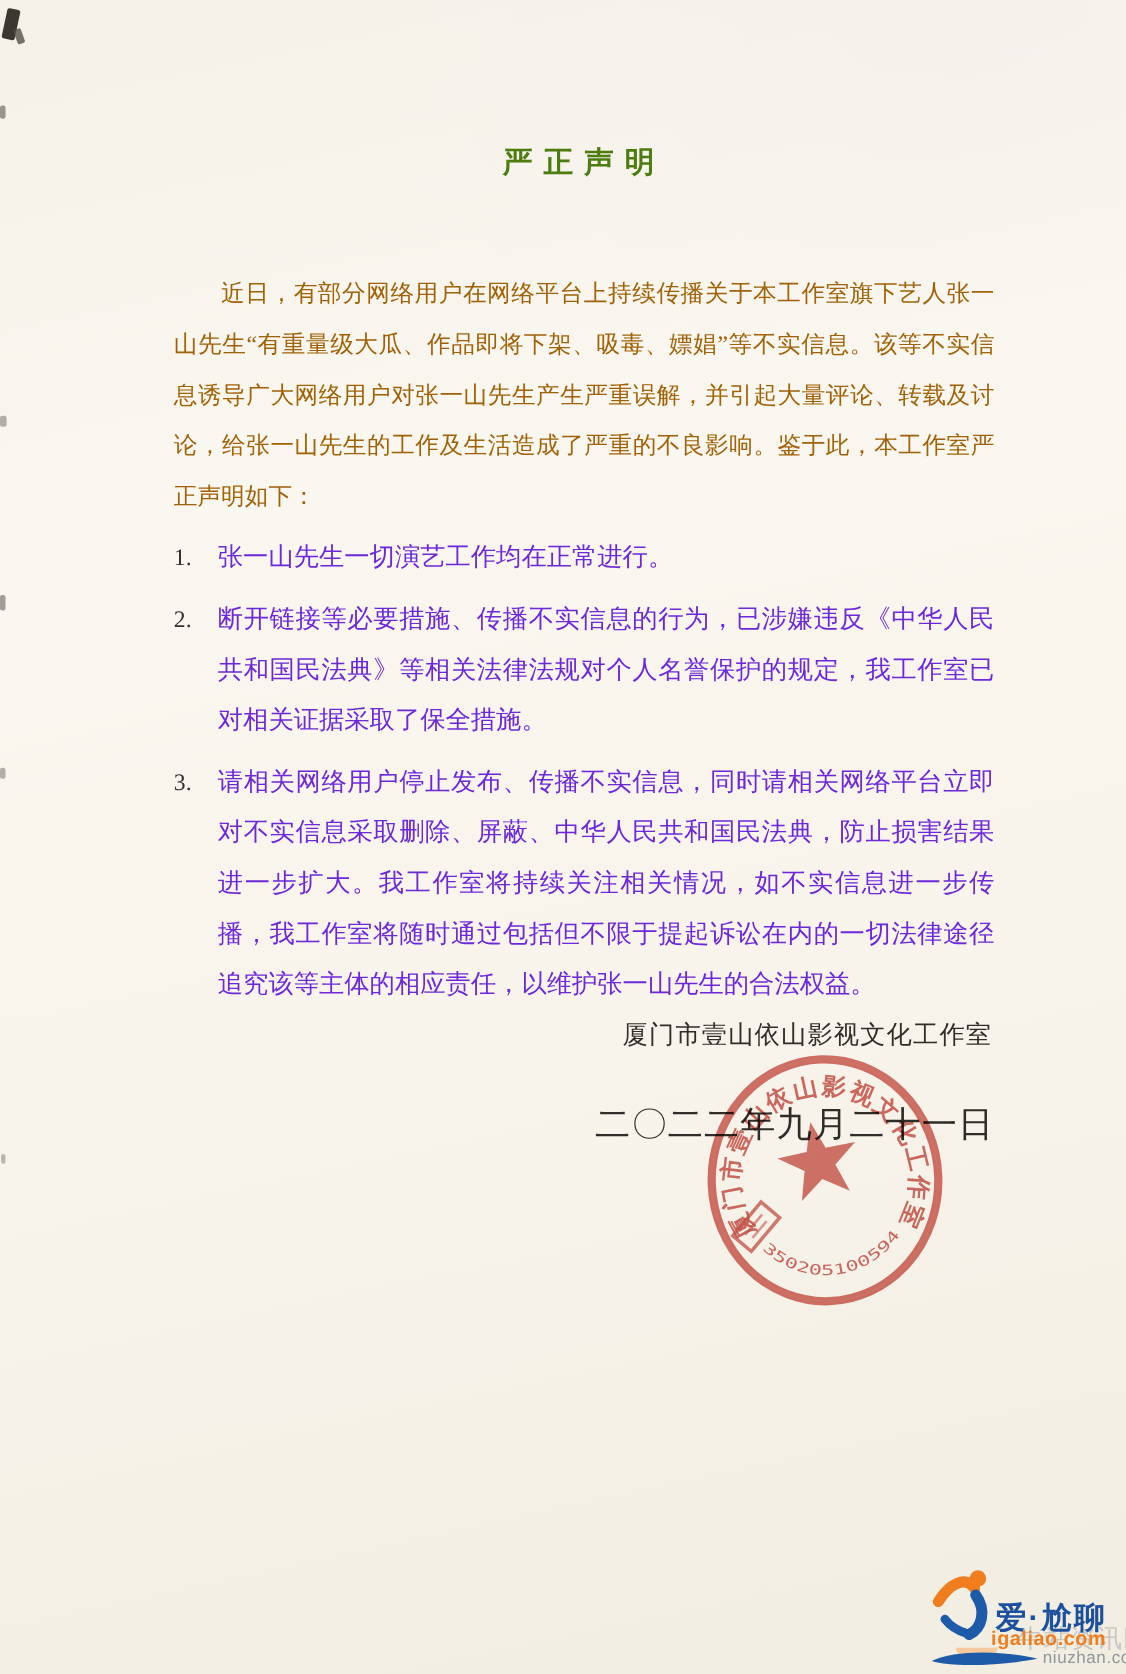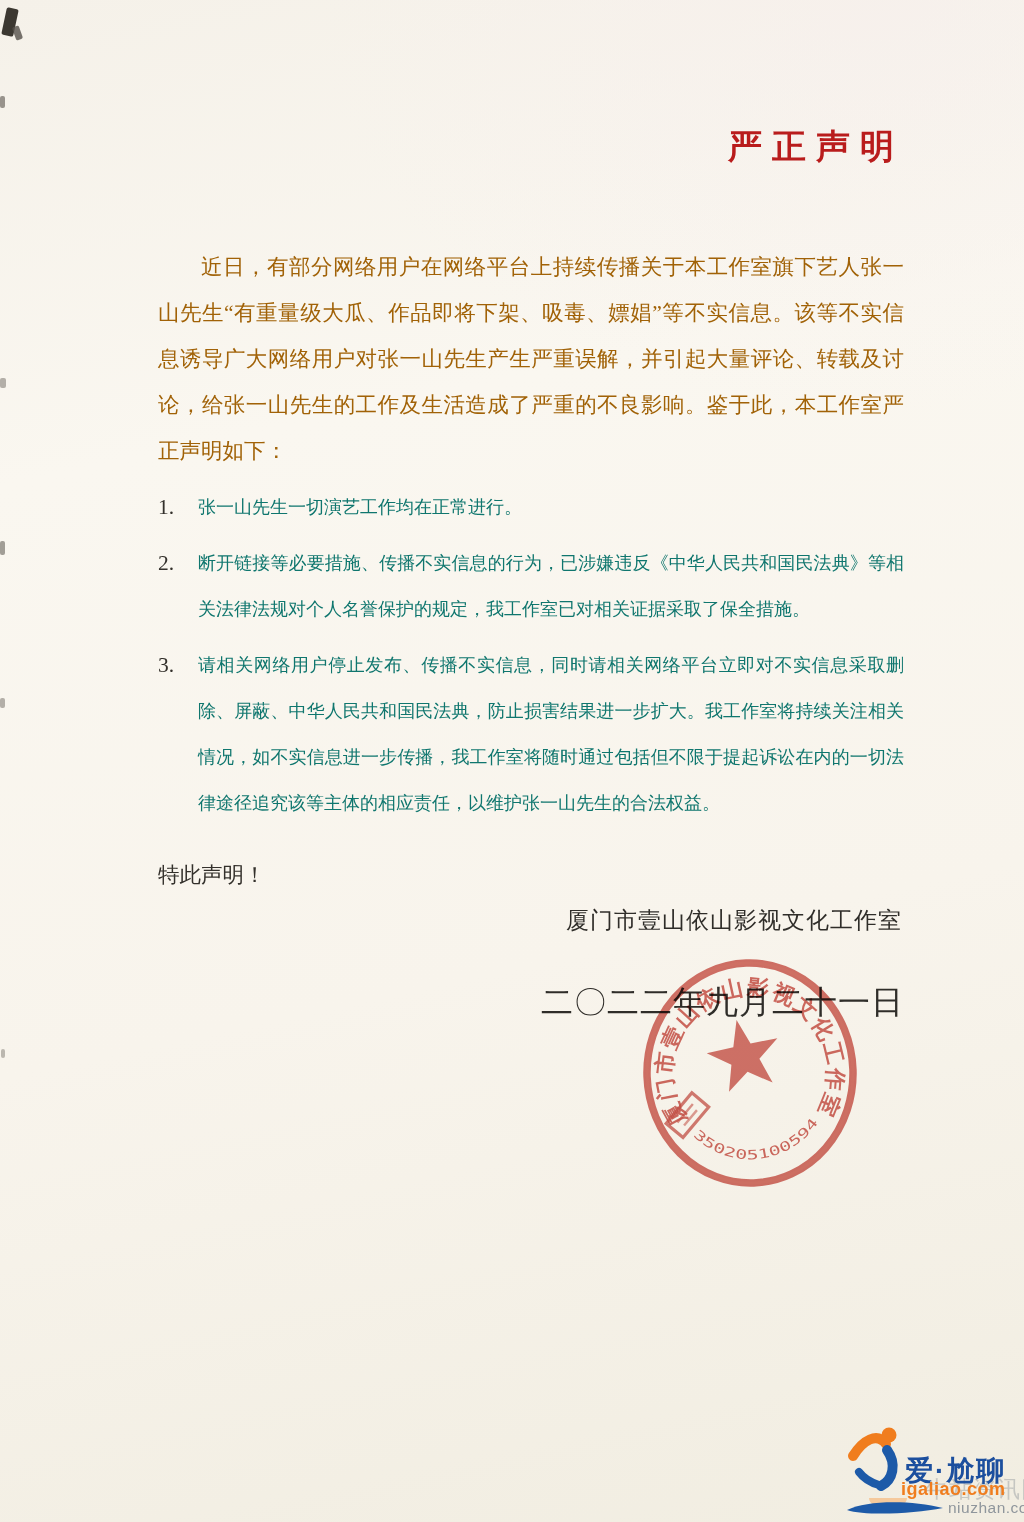--- a/index.html
+++ b/index.html
@@ -7,31 +7,31 @@
     width:1024px;height:1522px;position:relative;overflow:hidden;
     background:
       radial-gradient(120% 60% at 85% 0%, rgba(246,238,236,.55) 0%, rgba(246,238,236,0) 45%),
       linear-gradient(168deg,#f5f1e9 0%,#faf7f0 28%,#f8f4ec 62%,#f1ede1 100%);
     font-family:"Liberation Serif","DejaVu Serif",serif;
   }
   .doc{
     position:absolute;left:158px;top:118px;width:746px;color:#33302b;
   }
   .title{
-    text-align:right;font-size:34px;font-weight:700;letter-spacing:10px;
-    color:#b91c1c;line-height:58px;
+    text-align:center;font-size:27px;font-weight:700;letter-spacing:10px;
+    color:#4d7c0f;line-height:58px;
   }
   .intro{
     margin-top:68px;font-size:21.5px;line-height:46px;text-align:justify;
     text-indent:2em;color:#a16207;
   }
   .list{margin-top:10px;}
   .item{display:flex;margin-top:10px;}
   .item .num{flex:0 0 40px;font-size:21.5px;line-height:46px;color:#33302b;}
-  .item .txt{flex:1;font-size:18px;line-height:46px;text-align:justify;color:#0f766e;}
+  .item .txt{flex:1;font-size:23px;line-height:46px;text-align:justify;color:#6d28d9;}
   .closing{margin-top:26px;font-size:21.5px;line-height:46px;color:#33302b;}
   .signature{
     margin-top:0;font-size:23px;line-height:46px;text-align:right;
     letter-spacing:1px;color:#2f2d29;padding-right:2px;
   }
   .dateline{
     margin-top:38px;font-size:32px;line-height:40px;text-align:right;
     letter-spacing:1px;color:#2f2d29;padding-right:0px;
   }
   .seal{
@@ -84,21 +84,20 @@
     <div class="item">
       <span class="num">2.</span>
       <div class="txt">断开链接等必要措施、传播不实信息的行为，已涉嫌违反《中华人民共和国民法典》等相关法律法规对个人名誉保护的规定，我工作室已对相关证据采取了保全措施。</div>
     </div>
     <div class="item">
       <span class="num">3.</span>
       <div class="txt">请相关网络用户停止发布、传播不实信息，同时请相关网络平台立即对不实信息采取删除、屏蔽、中华人民共和国民法典，防止损害结果进一步扩大。我工作室将持续关注相关情况，如不实信息进一步传播，我工作室将随时通过包括但不限于提起诉讼在内的一切法律途径追究该等主体的相应责任，以维护张一山先生的合法权益。</div>
     </div>
   </div>
 
-  <div class="closing">特此声明！</div>
   <div class="signature">厦门市壹山依山影视文化工作室</div>
   <div class="dateline">二〇二二年九月二十一日</div>
 </div>
 
 <svg class="seal" viewBox="-132 -132 264 264" xmlns="http://www.w3.org/2000/svg">
   <ellipse cx="0" cy="0" rx="103" ry="110" fill="none" stroke="#c23a30" stroke-width="7.5" opacity="0.82"></ellipse>
   <ellipse cx="0" cy="0" rx="103" ry="110" fill="none" stroke="#d4675c" stroke-width="3" opacity="0.35"></ellipse>
 
   <polygon points="0,-38 8.8,-12.1 36.1,-11.7 14.3,4.6 22.3,30.7 0,15 -22.3,30.7 -14.3,4.6 -36.1,-11.7 -8.8,-12.1" fill="#c23a30" opacity="0.8" transform="translate(-5,-16) rotate(-10)"></polygon>
 

